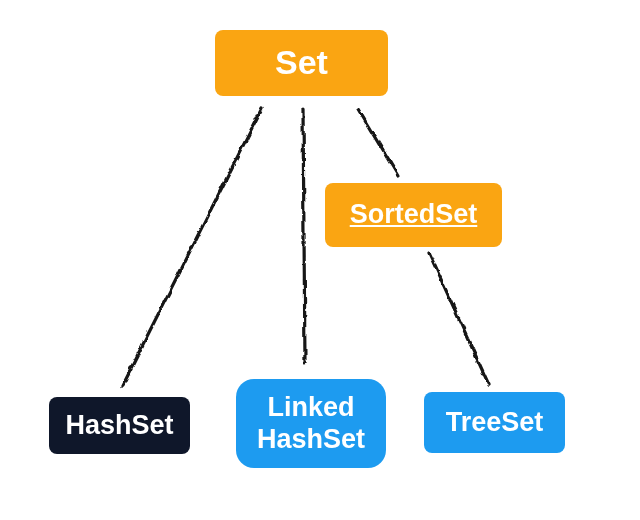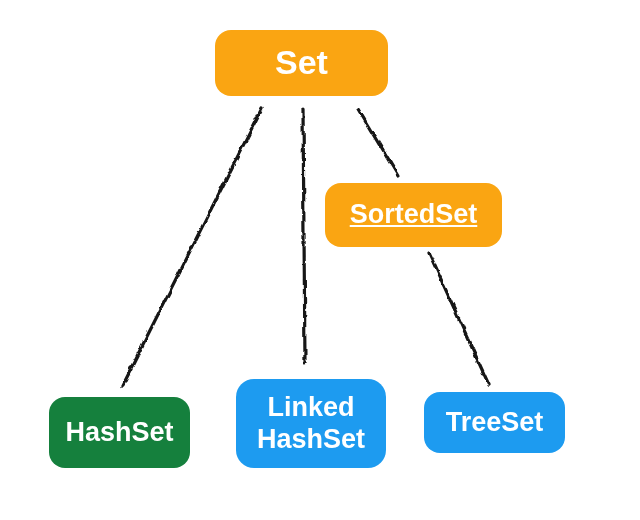--- a/index.html
+++ b/index.html
@@ -20,21 +20,21 @@
     left: 0; top: 0;
     width: 640px; height: 520px;
     pointer-events: none;
   }
   .node {
     position: absolute;
     display: flex;
     align-items: center;
     justify-content: center;
     text-align: center;
-    border-radius: 16px;
+    border-radius: 8px;
     color: #ffffff;
     font-weight: 700;
     line-height: 1.15;
     letter-spacing: 0px;
     box-sizing: border-box;
     padding: 2px 6px;
   }
   .node-label { display: block; }
 </style>
 </head>
@@ -58,21 +58,21 @@
   </svg>
 
   <div class="node" style="left: 215px; top: 30px; width: 173px; height: 66px; font-size: 34px; background-color: rgb(250, 165, 18);">
     <span class="node-label">Set</span>
   </div>
 
   <div class="node" style="left: 325px; top: 183px; width: 177px; height: 64px; font-size: 27px; background-color: rgb(250, 165, 18); text-decoration: underline;">
     <span class="node-label">SortedSet</span>
   </div>
 
-  <div class="node" style="left: 49px; top: 397px; width: 141px; height: 71px; font-size: 27px; background-color: #15803d;">
+  <div class="node" style="left: 49px; top: 397px; width: 141px; height: 57px; font-size: 27px; background-color: #0f172a;">
     <span class="node-label">HashSet</span>
   </div>
 
   <div class="node" style="left: 236px; top: 379px; width: 150px; height: 89px; font-size: 27px; border-radius: 18px; background-color: rgb(29, 155, 240);">
     <span class="node-label">Linked HashSet</span>
   </div>
 
   <div class="node" style="left: 424px; top: 392px; width: 141px; height: 61px; font-size: 27px; background-color: rgb(29, 155, 240);">
     <span class="node-label">TreeSet</span>
   </div>

